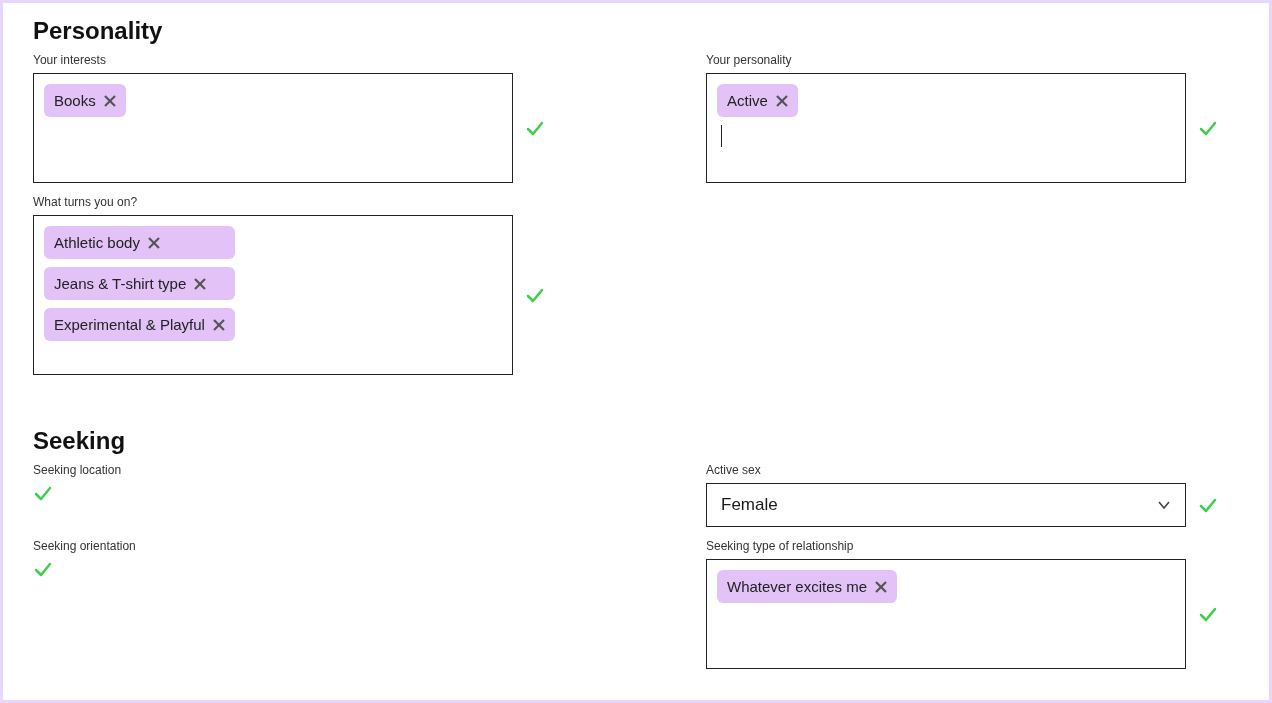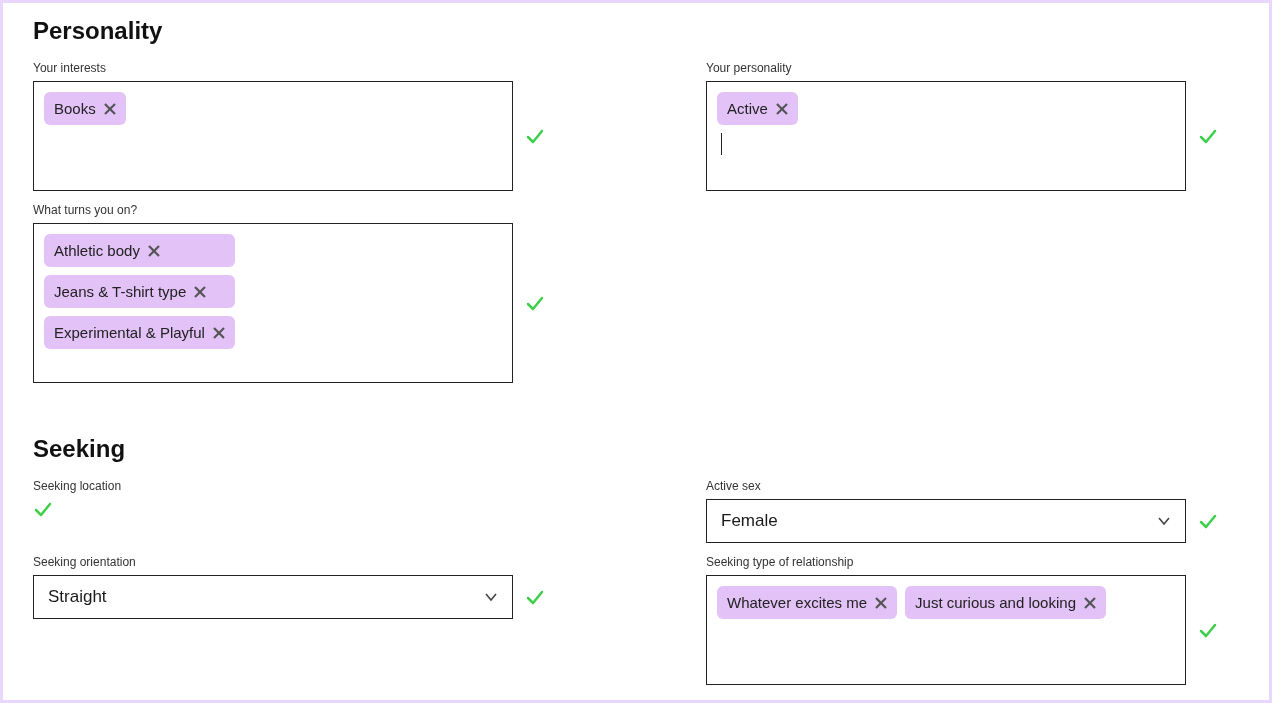--- a/index.html
+++ b/index.html
@@ -22,21 +22,20 @@
     font-weight: 700;
     color: #111;
     margin-bottom: 8px;
     margin-top: 0;
   }
   h2.section-heading.second { margin-top: 40px; }
   .grid2 {
     display: grid;
     grid-template-columns: 1fr 1fr;
     column-gap: 140px;
-    margin-top: 16px;
   }
   .field { margin-bottom: 12px; }
   .field-label {
     font-size: 12px;
     color: #333;
     margin-bottom: 6px;
     display: block;
   }
   .control-row {
     display: flex;
@@ -217,45 +216,32 @@
         </div>
         <svg class="check-icon" viewBox="0 0 20 20">
             <polyline points="3,11 8,16 17,5"></polyline>
           </svg>
       </div>
     </div>
 
     <div class="field">
       <label class="field-label">Seeking orientation</label>
       <div class="control-row">
-        <div class="selectbox">
-          <span>Straight</span>
-          <svg class="chev-icon" viewBox="0 0 14 14">
-              <polyline points="2,4 7,10 12,4"></polyline>
-            </svg>
-        </div>
         <svg class="check-icon" viewBox="0 0 20 20">
             <polyline points="3,11 8,16 17,5"></polyline>
           </svg>
       </div>
     </div>
 
     <div class="field">
       <label class="field-label">Seeking type of relationship</label>
       <div class="control-row">
         <div class="tagbox medium">
           <span class="tag">
             <span>Whatever excites me</span>
-            <svg class="x-icon" viewBox="0 0 12 12">
-                <line x1="1" y1="1" x2="11" y2="11"></line>
-                <line x1="11" y1="1" x2="1" y2="11"></line>
-              </svg>
-          </span>
-          <span class="tag">
-            <span>Just curious and looking</span>
             <svg class="x-icon" viewBox="0 0 12 12">
                 <line x1="1" y1="1" x2="11" y2="11"></line>
                 <line x1="11" y1="1" x2="1" y2="11"></line>
               </svg>
           </span>
         </div>
         <svg class="check-icon" viewBox="0 0 20 20">
             <polyline points="3,11 8,16 17,5"></polyline>
           </svg>
       </div>

